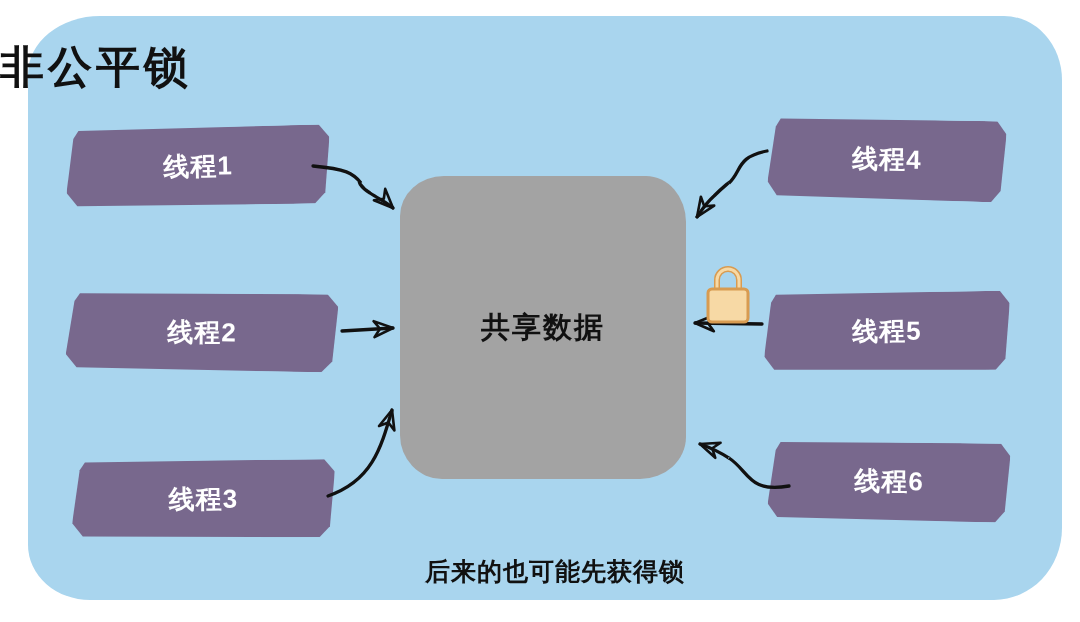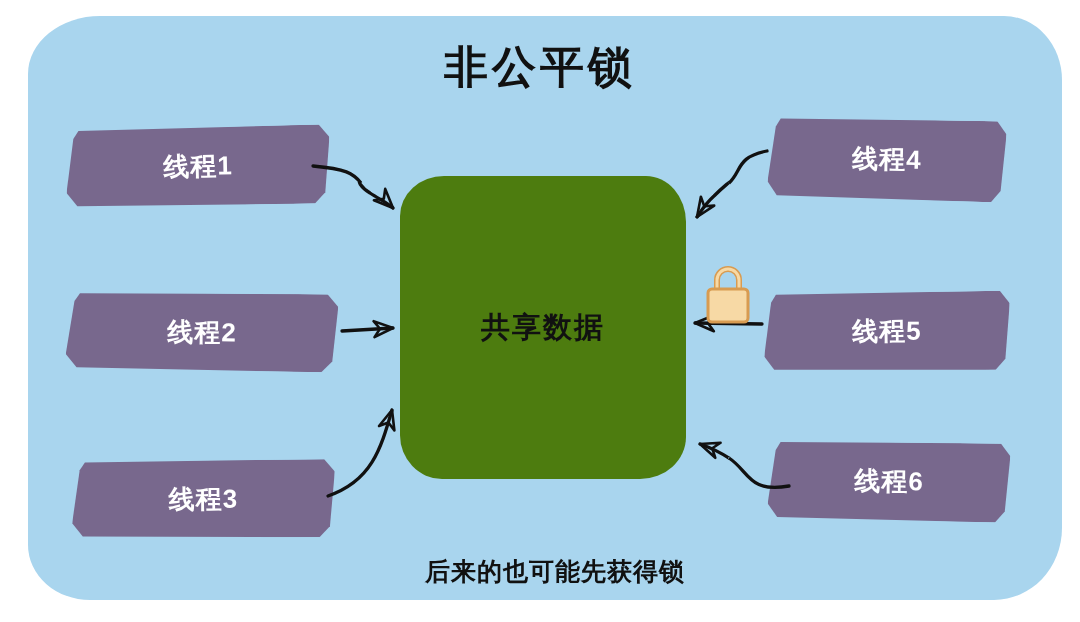--- a/index.html
+++ b/index.html
@@ -8,21 +8,21 @@
     background:#ffffff;
     font-family:"Liberation Sans","DejaVu Sans",sans-serif;
   }
   .panel{
     position:absolute;left:28px;top:16px;width:1034px;height:584px;
     background:#a9d5ee;
     border-radius:72px 58px 68px 62px / 58px 64px 72px 55px;
   }
   .title{
     position:absolute;left:0;top:38px;width:1080px;
-    text-align:center;font-size:44px;font-weight:700;color:#111;
+    font-size:44px;font-weight:700;color:#111;
     letter-spacing:4px;
   }
   .caption{
     position:absolute;left:0;top:555px;width:1110px;
     text-align:center;font-size:25px;font-weight:700;color:#111;
     letter-spacing:1px;
   }
   .thread-box{
     position:absolute;background:#78688d;color:#ffffff;
     display:flex;align-items:center;justify-content:center;
@@ -30,21 +30,21 @@
     clip-path:polygon(3% 12%,5% 2%,96% 0%,100% 16%,98% 86%,94% 100%,4% 97%,0% 80%);
   }
   .t1{left:66px;top:127px;width:264px;height:79px;transform:rotate(-1.2deg);}
   .t2{left:66px;top:293px;width:272px;height:78px;transform:rotate(0.6deg);}
   .t3{left:72px;top:460px;width:263px;height:78px;transform:rotate(-0.4deg);}
   .t4{left:768px;top:119px;width:238px;height:81px;transform:rotate(1.2deg);}
   .t5{left:764px;top:292px;width:246px;height:79px;transform:rotate(-0.6deg);}
   .t6{left:768px;top:442px;width:242px;height:79px;transform:rotate(0.8deg);}
   .center-box{
     position:absolute;left:400px;top:176px;width:286px;height:303px;
-    background:#4d7c0f;border-radius:44px 40px 46px 42px / 40px 46px 42px 44px;
+    background:#a3a3a3;border-radius:44px 40px 46px 42px / 40px 46px 42px 44px;
     display:flex;align-items:center;justify-content:center;
     font-size:29px;font-weight:700;color:#111;letter-spacing:2px;
   }
   .arrows{position:absolute;left:0;top:0;width:1080px;height:622px;pointer-events:none;}
   .lock{position:absolute;left:704px;top:263px;width:48px;height:62px;}
 </style>
 </head>
 <body>
 
 <div class="panel"></div>

